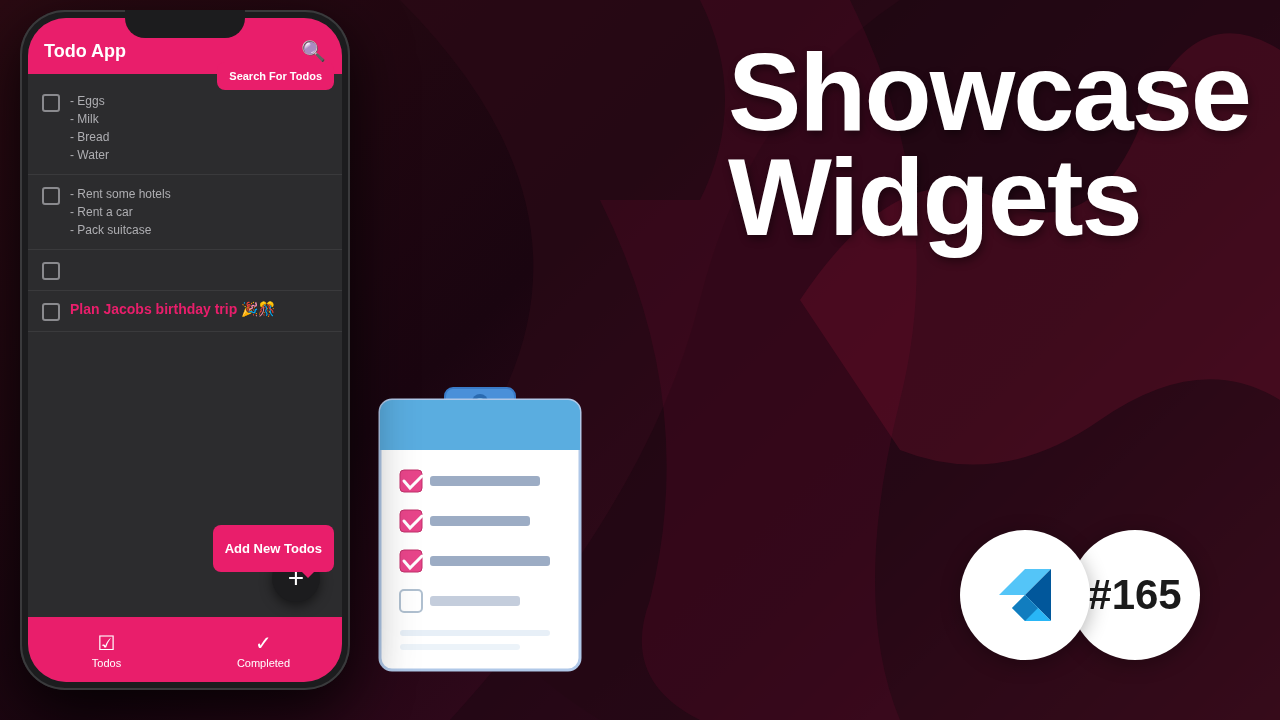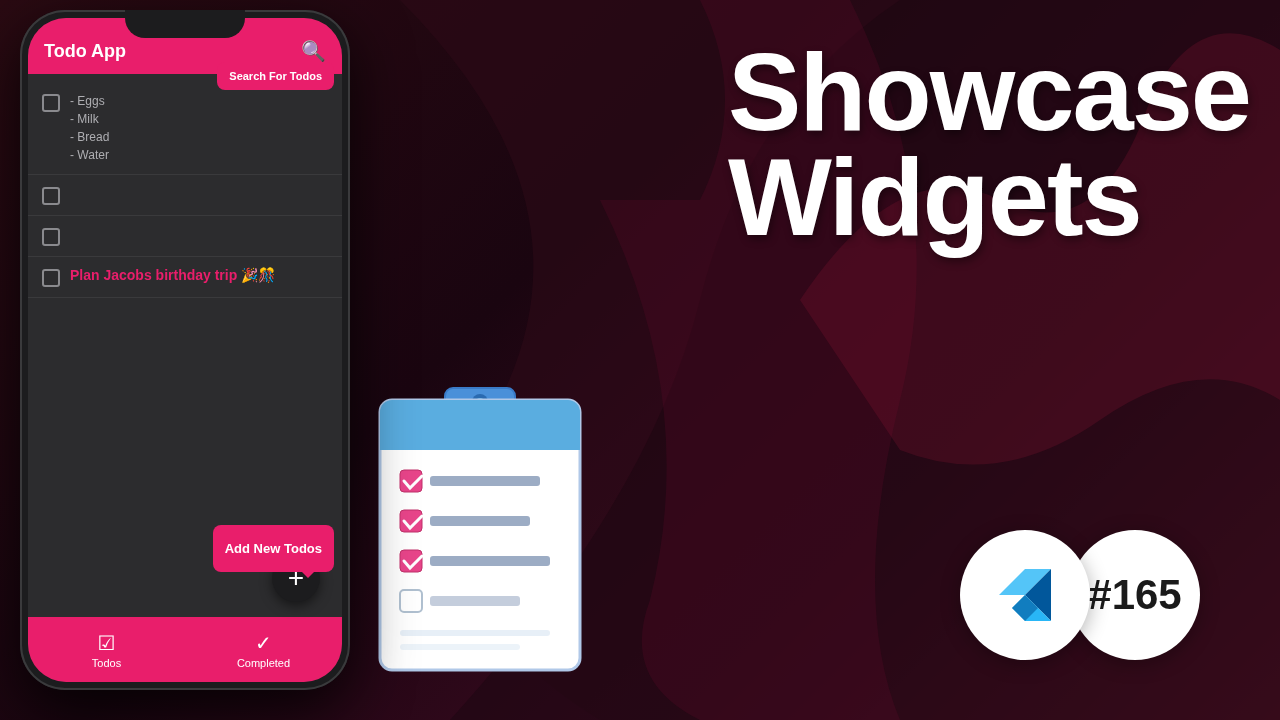--- a/index.html
+++ b/index.html
@@ -408,20 +408,21 @@
         <div class="todo-item">
           <div class="todo-checkbox"></div>
           <div class="todo-content">
             <div class="todo-detail">- Eggs<br>- Milk<br>- Bread<br>- Water</div>
           </div>
         </div>
 
         <div class="todo-item">
           <div class="todo-checkbox"></div>
           <div class="todo-content">
+            <div class="todo-detail">- Rent some hotels<br>- Rent a car<br>- Pack suitcase</div>
           </div>
         </div>
 
         <div class="todo-item">
           <div class="todo-checkbox"></div>
         </div>
 
         <div class="todo-item">
           <div class="todo-checkbox"></div>
           <div class="todo-content">

